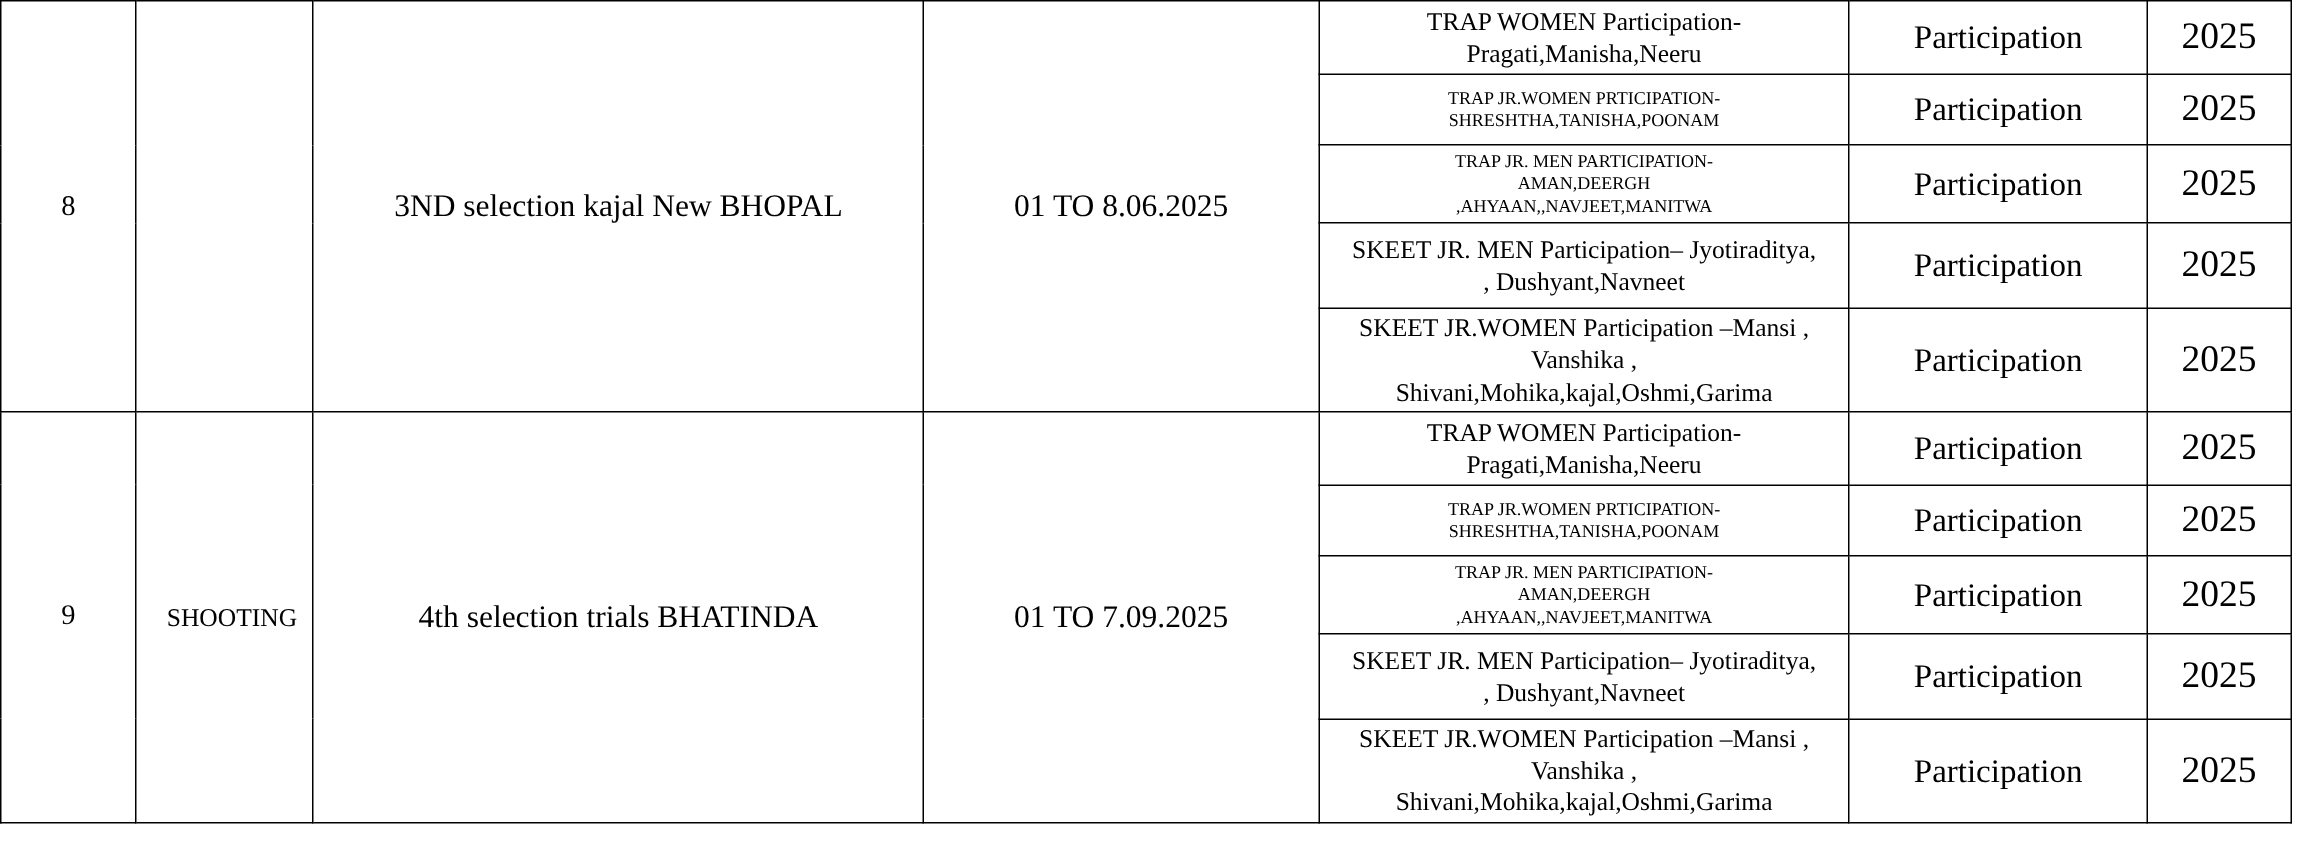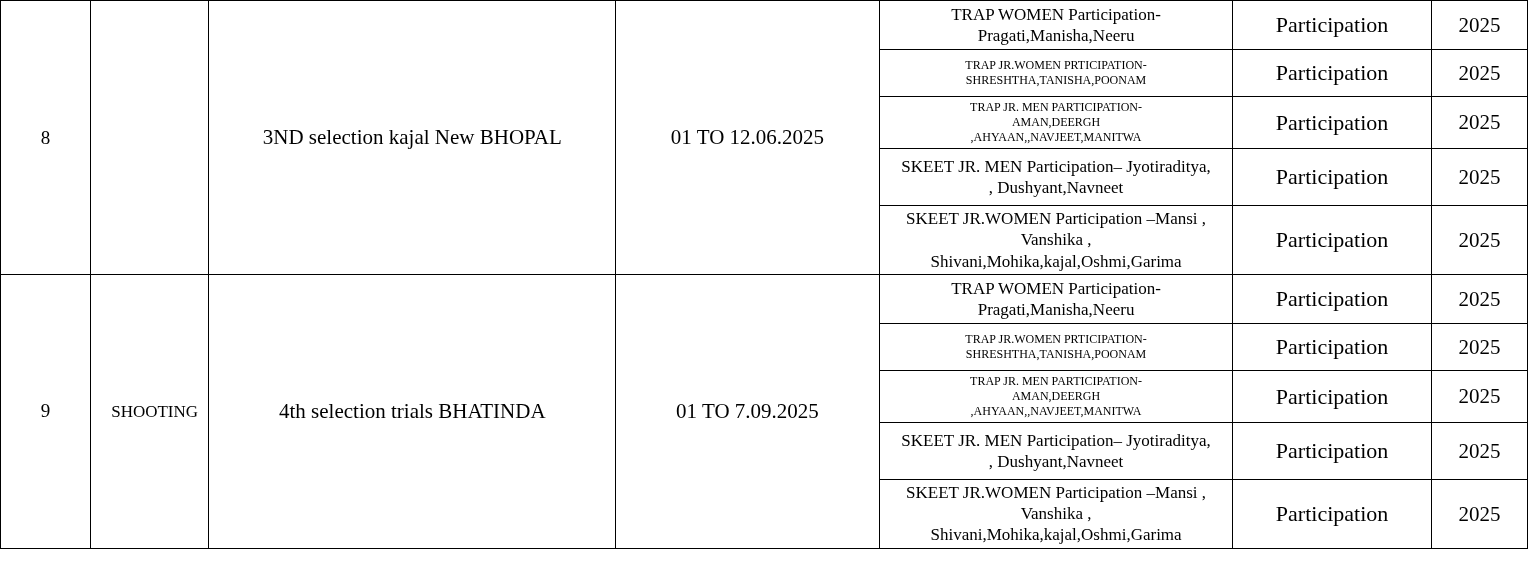--- a/index.html
+++ b/index.html
@@ -57,21 +57,21 @@
   .cell-detail {
     font-size: 17px;
   }
   .cell-detail.small {
     font-size: 12px;
   }
   .cell-status {
     font-size: 22px;
   }
   .cell-year {
-    font-size: 21px;
+    font-size: 25px;
   }
   .row-h1 { height: 49px; }
   .row-h2 { height: 47px; }
   .row-h3 { height: 52px; }
   .row-h4 { height: 57px; }
   .row-h5 { height: 67px; }
 </style>
 </head>
 <body>
 
@@ -85,21 +85,21 @@
       <col class="c-detail">
       <col class="c-status">
       <col class="c-year">
     </colgroup>
     <tbody>
 
       <tr class="row-h1">
         <td class="cell-sno" rowspan="5">8</td>
         <td class="cell-sport" rowspan="5"></td>
         <td class="cell-event" rowspan="5">3ND selection kajal New BHOPAL</td>
-        <td class="cell-date" rowspan="5">01 TO 12.06.2025</td>
+        <td class="cell-date" rowspan="5">01 TO 8.06.2025</td>
         <td class="cell-detail">
           <span>TRAP WOMEN Participation-</span><br>
           <span>Pragati,Manisha,Neeru</span>
         </td>
         <td class="cell-status">Participation</td>
         <td class="cell-year">2025</td>
       </tr>
       <tr class="row-h2">
         <td class="cell-detail small">
           <span>TRAP JR.WOMEN PRTICIPATION-</span><br>

